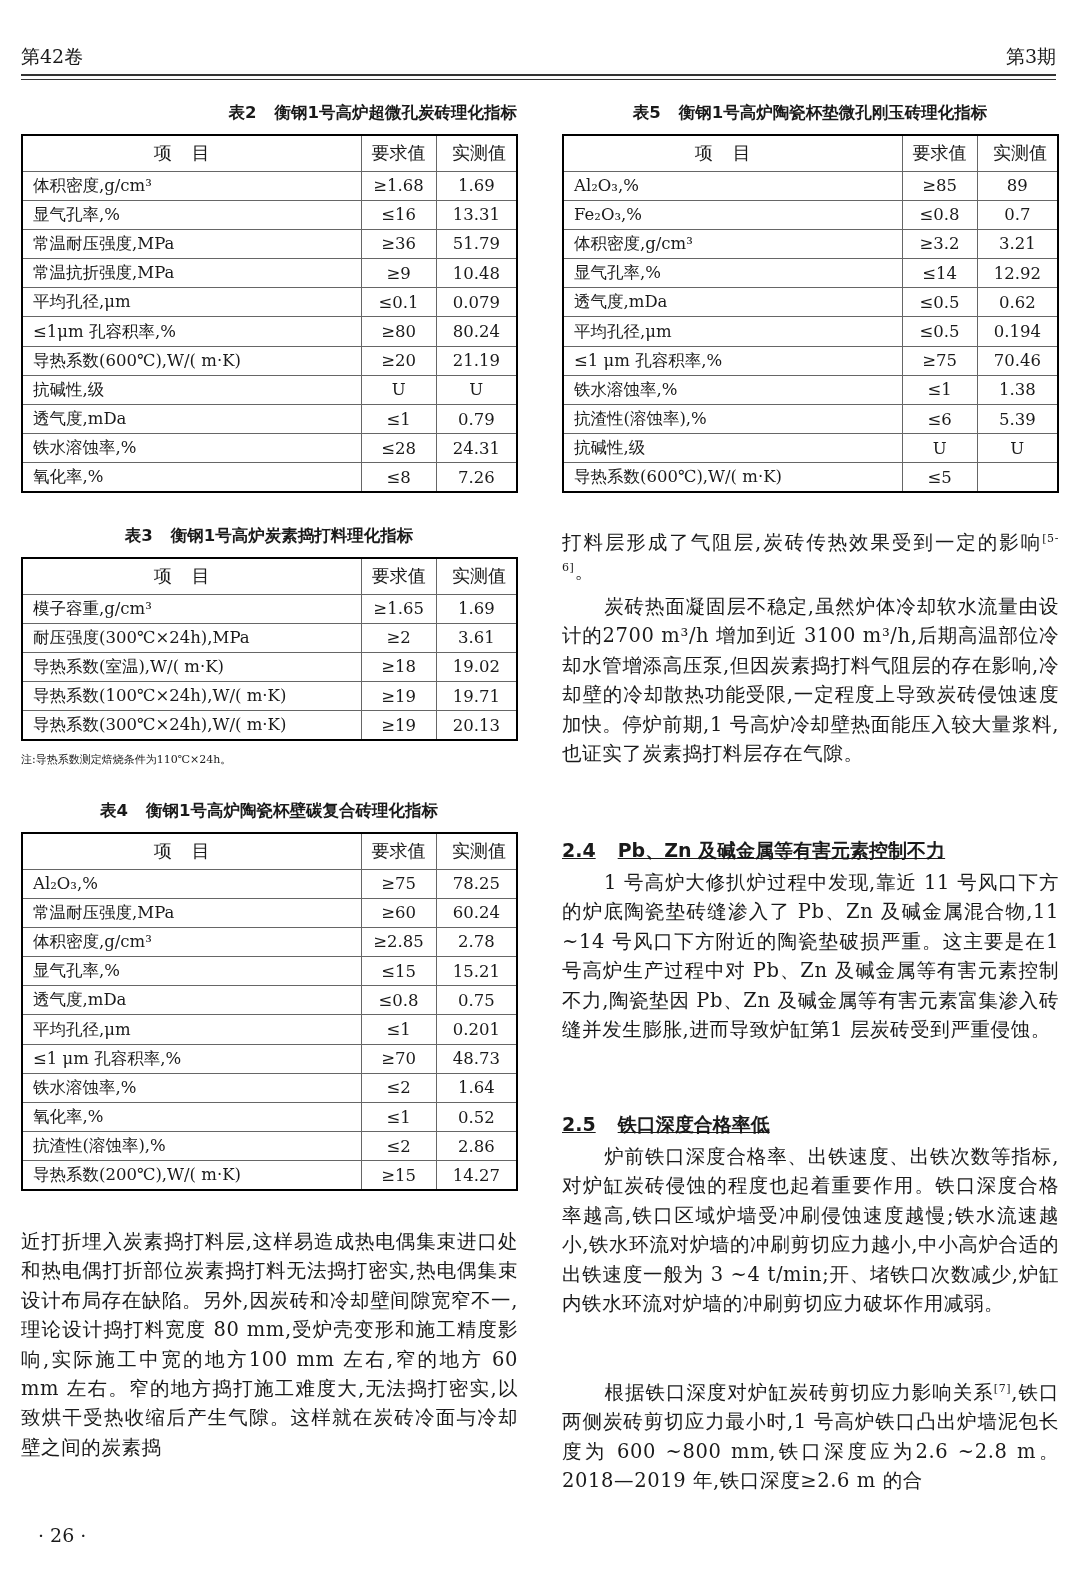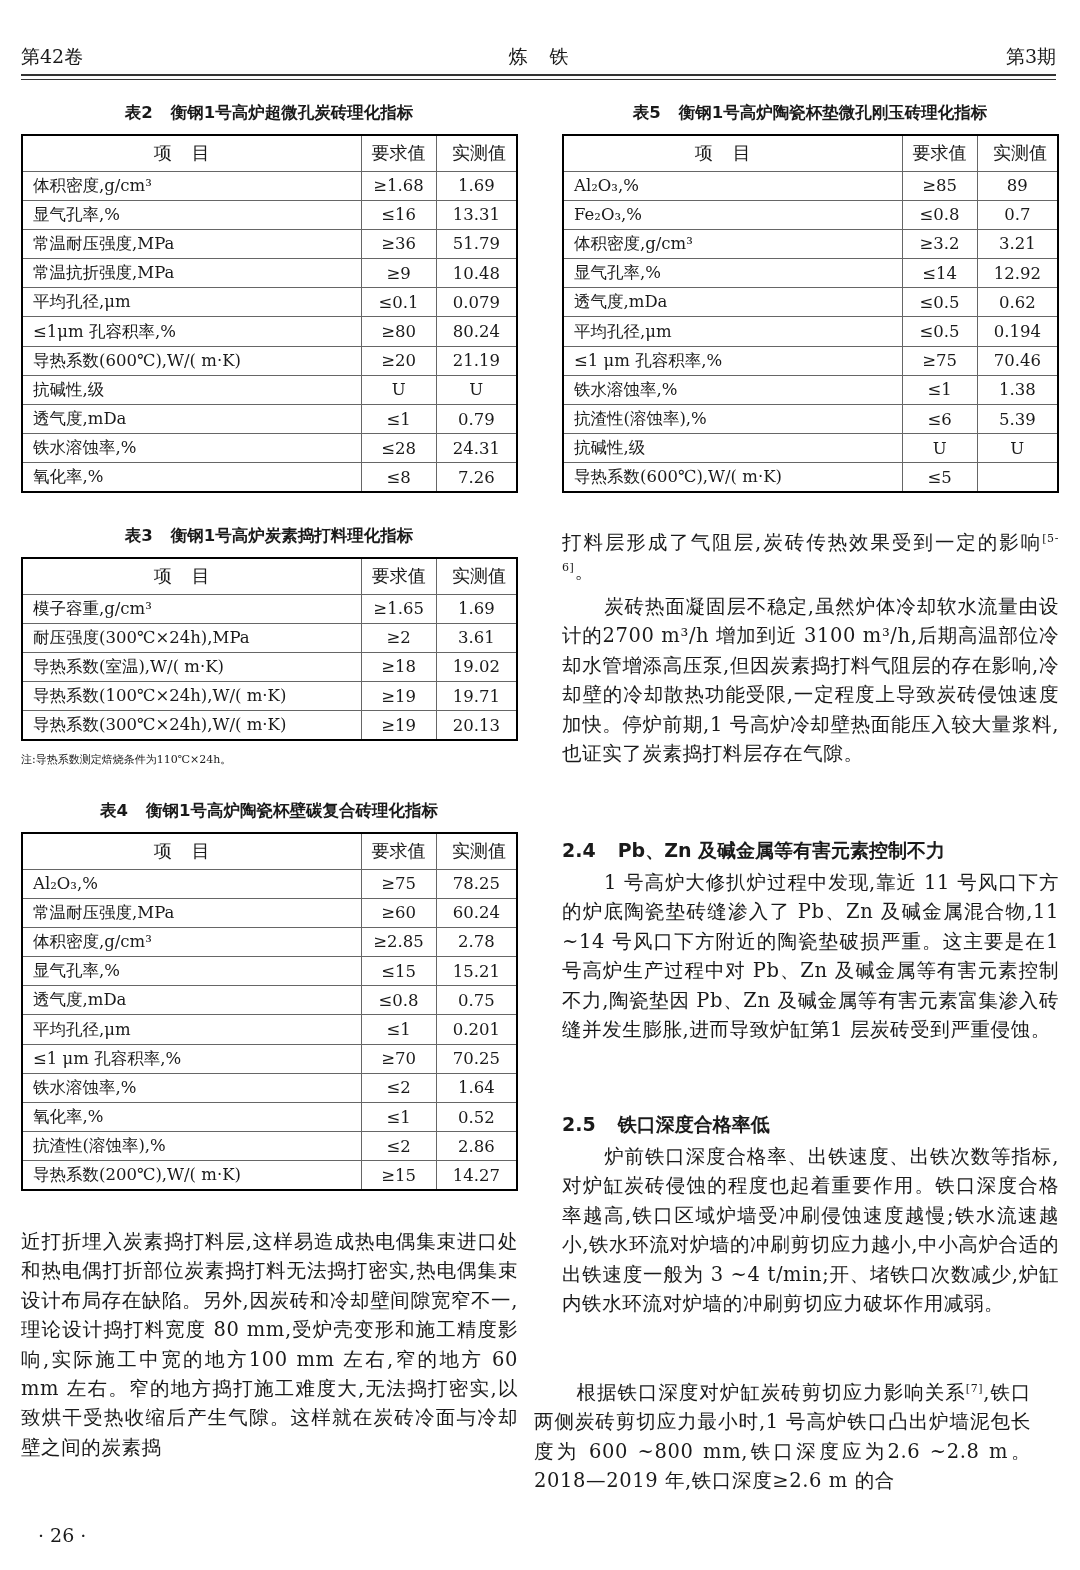--- a/index.html
+++ b/index.html
@@ -38,37 +38,36 @@
   table.data th.item { text-align: center; letter-spacing: 20px; }
   table.data td.c { text-align: center; padding: 0 4px; }
   .note { position: absolute; font-size: 11px; white-space: nowrap; }
   .para {
     position: absolute; font-size: 19.5px; line-height: 29.4px;
     text-align: justify; letter-spacing: 0.6px;
   }
   .para .indent { display: inline-block; width: 42px; }
   .heading {
     position: absolute; font-family: "DejaVu Sans", "Liberation Sans", sans-serif;
-    font-weight: bold; font-size: 19px; white-space: nowrap;
+    font-weight: bold; font-size: 19px; white-space: nowrap; text-decoration: underline;
   }
   .heading .num { margin-right: 22px; }
   sup { font-size: 11px; vertical-align: super; line-height: 0; }
   .folio { position: absolute; left: 38px; top: 1524px; font-size: 19px; }
 </style>
 </head>
 <body>
 
 <div class="header">
   <span class="left">第42卷</span>
-  <span class="center">炼铁</span>
   <span class="right">第3期</span>
 </div>
 <div class="header-rule"></div>
 
-<div class="caption" style="left:21px; width:496px; top:102px;">
+<div class="caption" style="left:21px; width:496px; top:102px;text-align:right;">
   <span class="num">表2</span><span>衡钢1号高炉超微孔炭砖理化指标</span>
 </div>
 <table class="data" id="t2" style="left:21px; top:134px; width:497px;">
   <colgroup>
       <col style="width:341px">
       <col style="width:75px">
       <col style="width:81px">
     </colgroup>
   <thead>
       <tr>
@@ -225,21 +224,21 @@
         <td class="c">0.75</td>
       </tr>
       <tr>
         <td>平均孔径,μm</td>
         <td class="c">≤1</td>
         <td class="c">0.201</td>
       </tr>
       <tr>
         <td>≤1 μm 孔容积率,%</td>
         <td class="c">≥70</td>
-        <td class="c">70.25</td>
+        <td class="c">48.73</td>
       </tr>
       <tr>
         <td>铁水溶蚀率,%</td>
         <td class="c">≤2</td>
         <td class="c">1.64</td>
       </tr>
       <tr>
         <td>氧化率,%</td>
         <td class="c">≤1</td>
         <td class="c">0.52</td>
@@ -345,17 +344,17 @@
 </div>
 <div class="para" style="left:562px; width:497px; top:868px;">
   <span class="indent"></span><span>1 号高炉大修扒炉过程中发现,靠近 11 号风口下方的炉底陶瓷垫砖缝渗入了 Pb、Zn 及碱金属混合物,11 ~14 号风口下方附近的陶瓷垫破损严重。这主要是在1 号高炉生产过程中对 Pb、Zn 及碱金属等有害元素控制不力,陶瓷垫因 Pb、Zn 及碱金属等有害元素富集渗入砖缝并发生膨胀,进而导致炉缸第1 层炭砖受到严重侵蚀。</span>
 </div>
 <div class="heading" style="left:562px; top:1112px;">
   <span class="num">2.5</span><span>铁口深度合格率低</span>
 </div>
 <div class="para" style="left:562px; width:497px; top:1142px;">
   <span class="indent"></span><span>炉前铁口深度合格率、出铁速度、出铁次数等指标,对炉缸炭砖侵蚀的程度也起着重要作用。铁口深度合格率越高,铁口区域炉墙受冲刷侵蚀速度越慢;铁水流速越小,铁水环流对炉墙的冲刷剪切应力越小,中小高炉合适的出铁速度一般为 3 ~4 t/min;开、堵铁口次数减少,炉缸内铁水环流对炉墙的冲刷剪切应力破坏作用减弱。</span>
 </div>
-<div class="para" style="left:534px; width:497px; top:1378px;">
+<div class="para" style="left:562px; width:497px; top:1378px;">
   <span class="indent"></span><span>根据铁口深度对炉缸炭砖剪切应力影响关系</span><sup>[7]</sup><span>,铁口两侧炭砖剪切应力最小时,1 号高炉铁口凸出炉墙泥包长度为 600 ~800 mm,铁口深度应为2.6 ~2.8 m。2018—2019 年,铁口深度≥2.6 m 的合</span>
 </div>
 
 <div class="folio">· 26 ·</div>
 
 </body></html>

